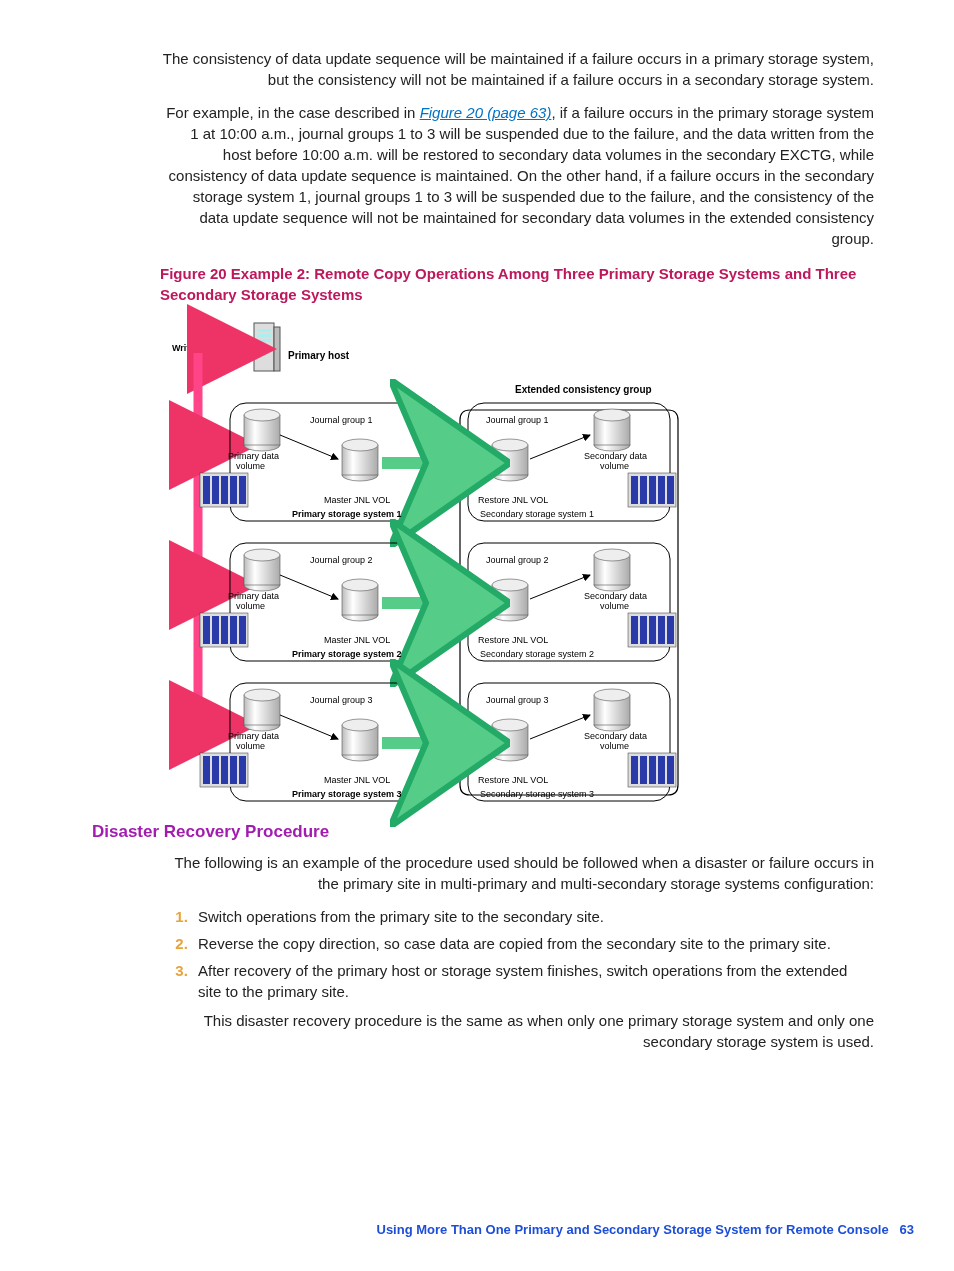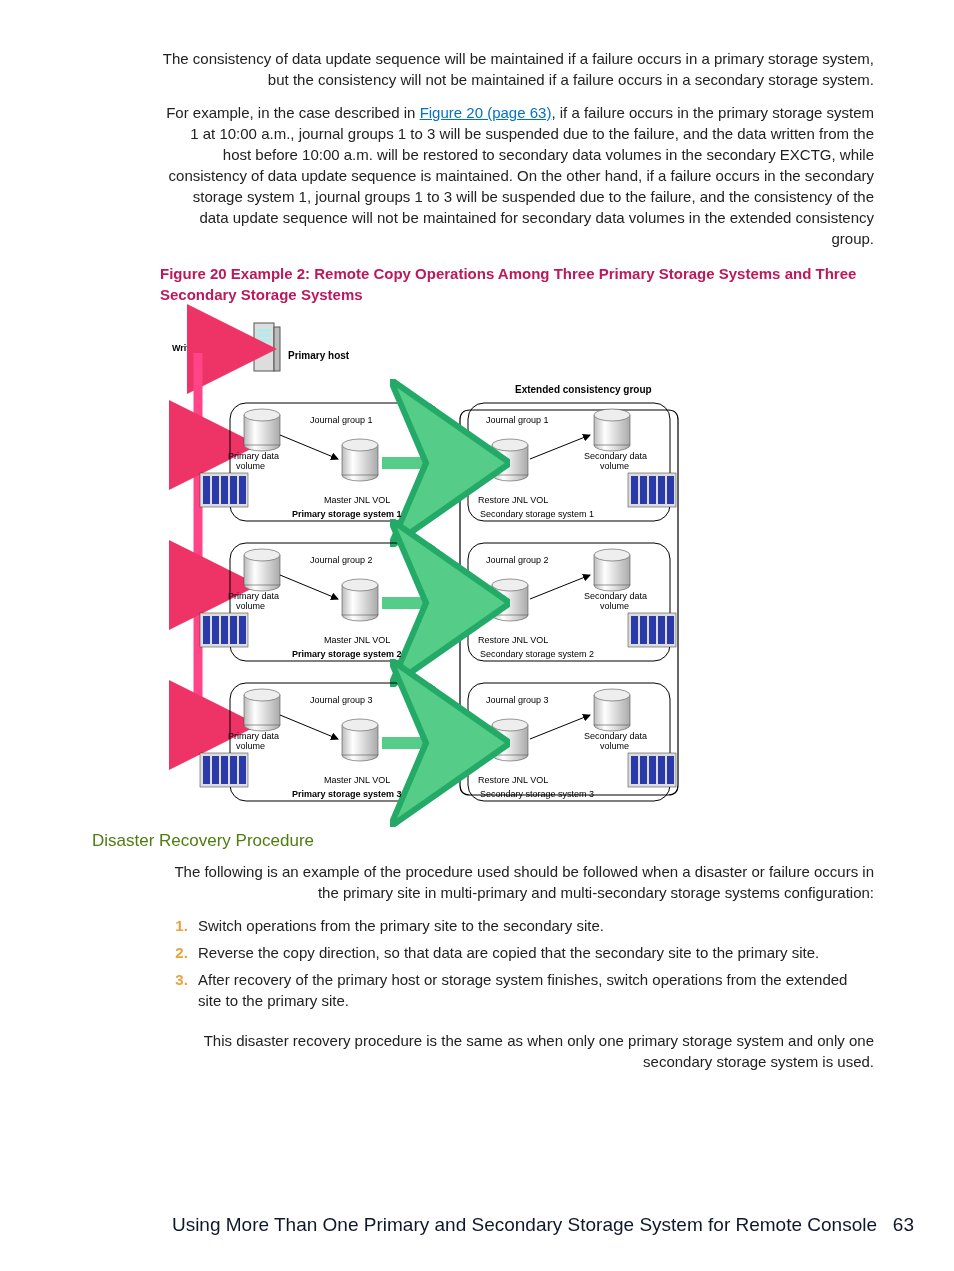--- a/index.html
+++ b/index.html
@@ -9,42 +9,43 @@
     color: #222;
     margin: 0;
     padding: 48px 40px 40px 40px;
     width: 954px;
     height: 1271px;
     box-sizing: border-box;
     background: #fff;
     position: relative;
   }
   .body-text { margin: 0 40px 12px 120px; text-align: right; }
-  .blue-link { color: #0072c6; }
+  .blue-link { color: #0072c6; font-style: italic; }
   .figure-title {
     color: #be185d;
     font-weight: bold;
     margin: 14px 40px 10px 120px;
     font-size: 15px;
   }
   .section-head {
-    color: #4d7c0f;
+    color: #a21caf;
     font-size: 17px;
-    margin: 14px 0 8px 52px;
-    font-weight: normal;
-  }
-  ol.steps { margin: 0 40px 19px 120px; padding-left: 32px; }
+    margin: 5px 0 8px 52px;
+    font-weight: bold;
+  }
+  ol.steps { margin: 0 40px 8px 120px; padding-left: 32px; }
   ol.steps li { margin-bottom: 6px; padding-left: 6px; }
   ol.steps li::marker { color: #e8a33d; font-weight: bold; }
   .footer {
     position: absolute;
     bottom: 32px;
     right: 40px;
-    font-size: 19px;
-    color: #0f172a;
+    font-size: 13px;
+    color: #1d4ed8;
+    font-weight: bold;
   }
   
   .diagram-wrap { margin: 0 0 0 120px; position: relative; width: 530px; height: 500px; }
   svg { overflow: visible; }
   .lbl-sm { font-family: Arial, sans-serif; font-size: 9px; fill: #000; }
   .lbl-b  { font-family: Arial, sans-serif; font-size: 9px; font-weight: bold; fill: #000; }
   .lbl-sb { font-family: Arial, sans-serif; font-size: 10px; font-weight: bold; fill: #000; }
 </style>
 </head>
 <body>
@@ -180,20 +181,20 @@
         </g>
       </g>
 
 </svg>
 </div>
 
 <h3 class="section-head">Disaster Recovery Procedure</h3>
 <p class="body-text">The following is an example of the procedure used should be followed when a disaster or failure occurs in the primary site in multi-primary and multi-secondary storage systems configuration:</p>
 <ol class="steps">
   <li>Switch operations from the primary site to the secondary site.</li>
-  <li>Reverse the copy direction, so that data are copied that the secondary site to the primary site.</li>
+  <li>Reverse the copy direction, so case data are copied from the secondary site to the primary site.</li>
   <li>After recovery of the primary host or storage system finishes, switch operations from the extended site to the primary site.</li>
 </ol>
 <p class="body-text">This disaster recovery procedure is the same as when only one primary storage system and only one secondary storage system is used.</p>
 
 <div class="footer">
   <span>Using More Than One Primary and Secondary Storage System for Remote Console</span>&nbsp;&nbsp;&nbsp;<span>63</span>
 </div>
 
 </body></html>

